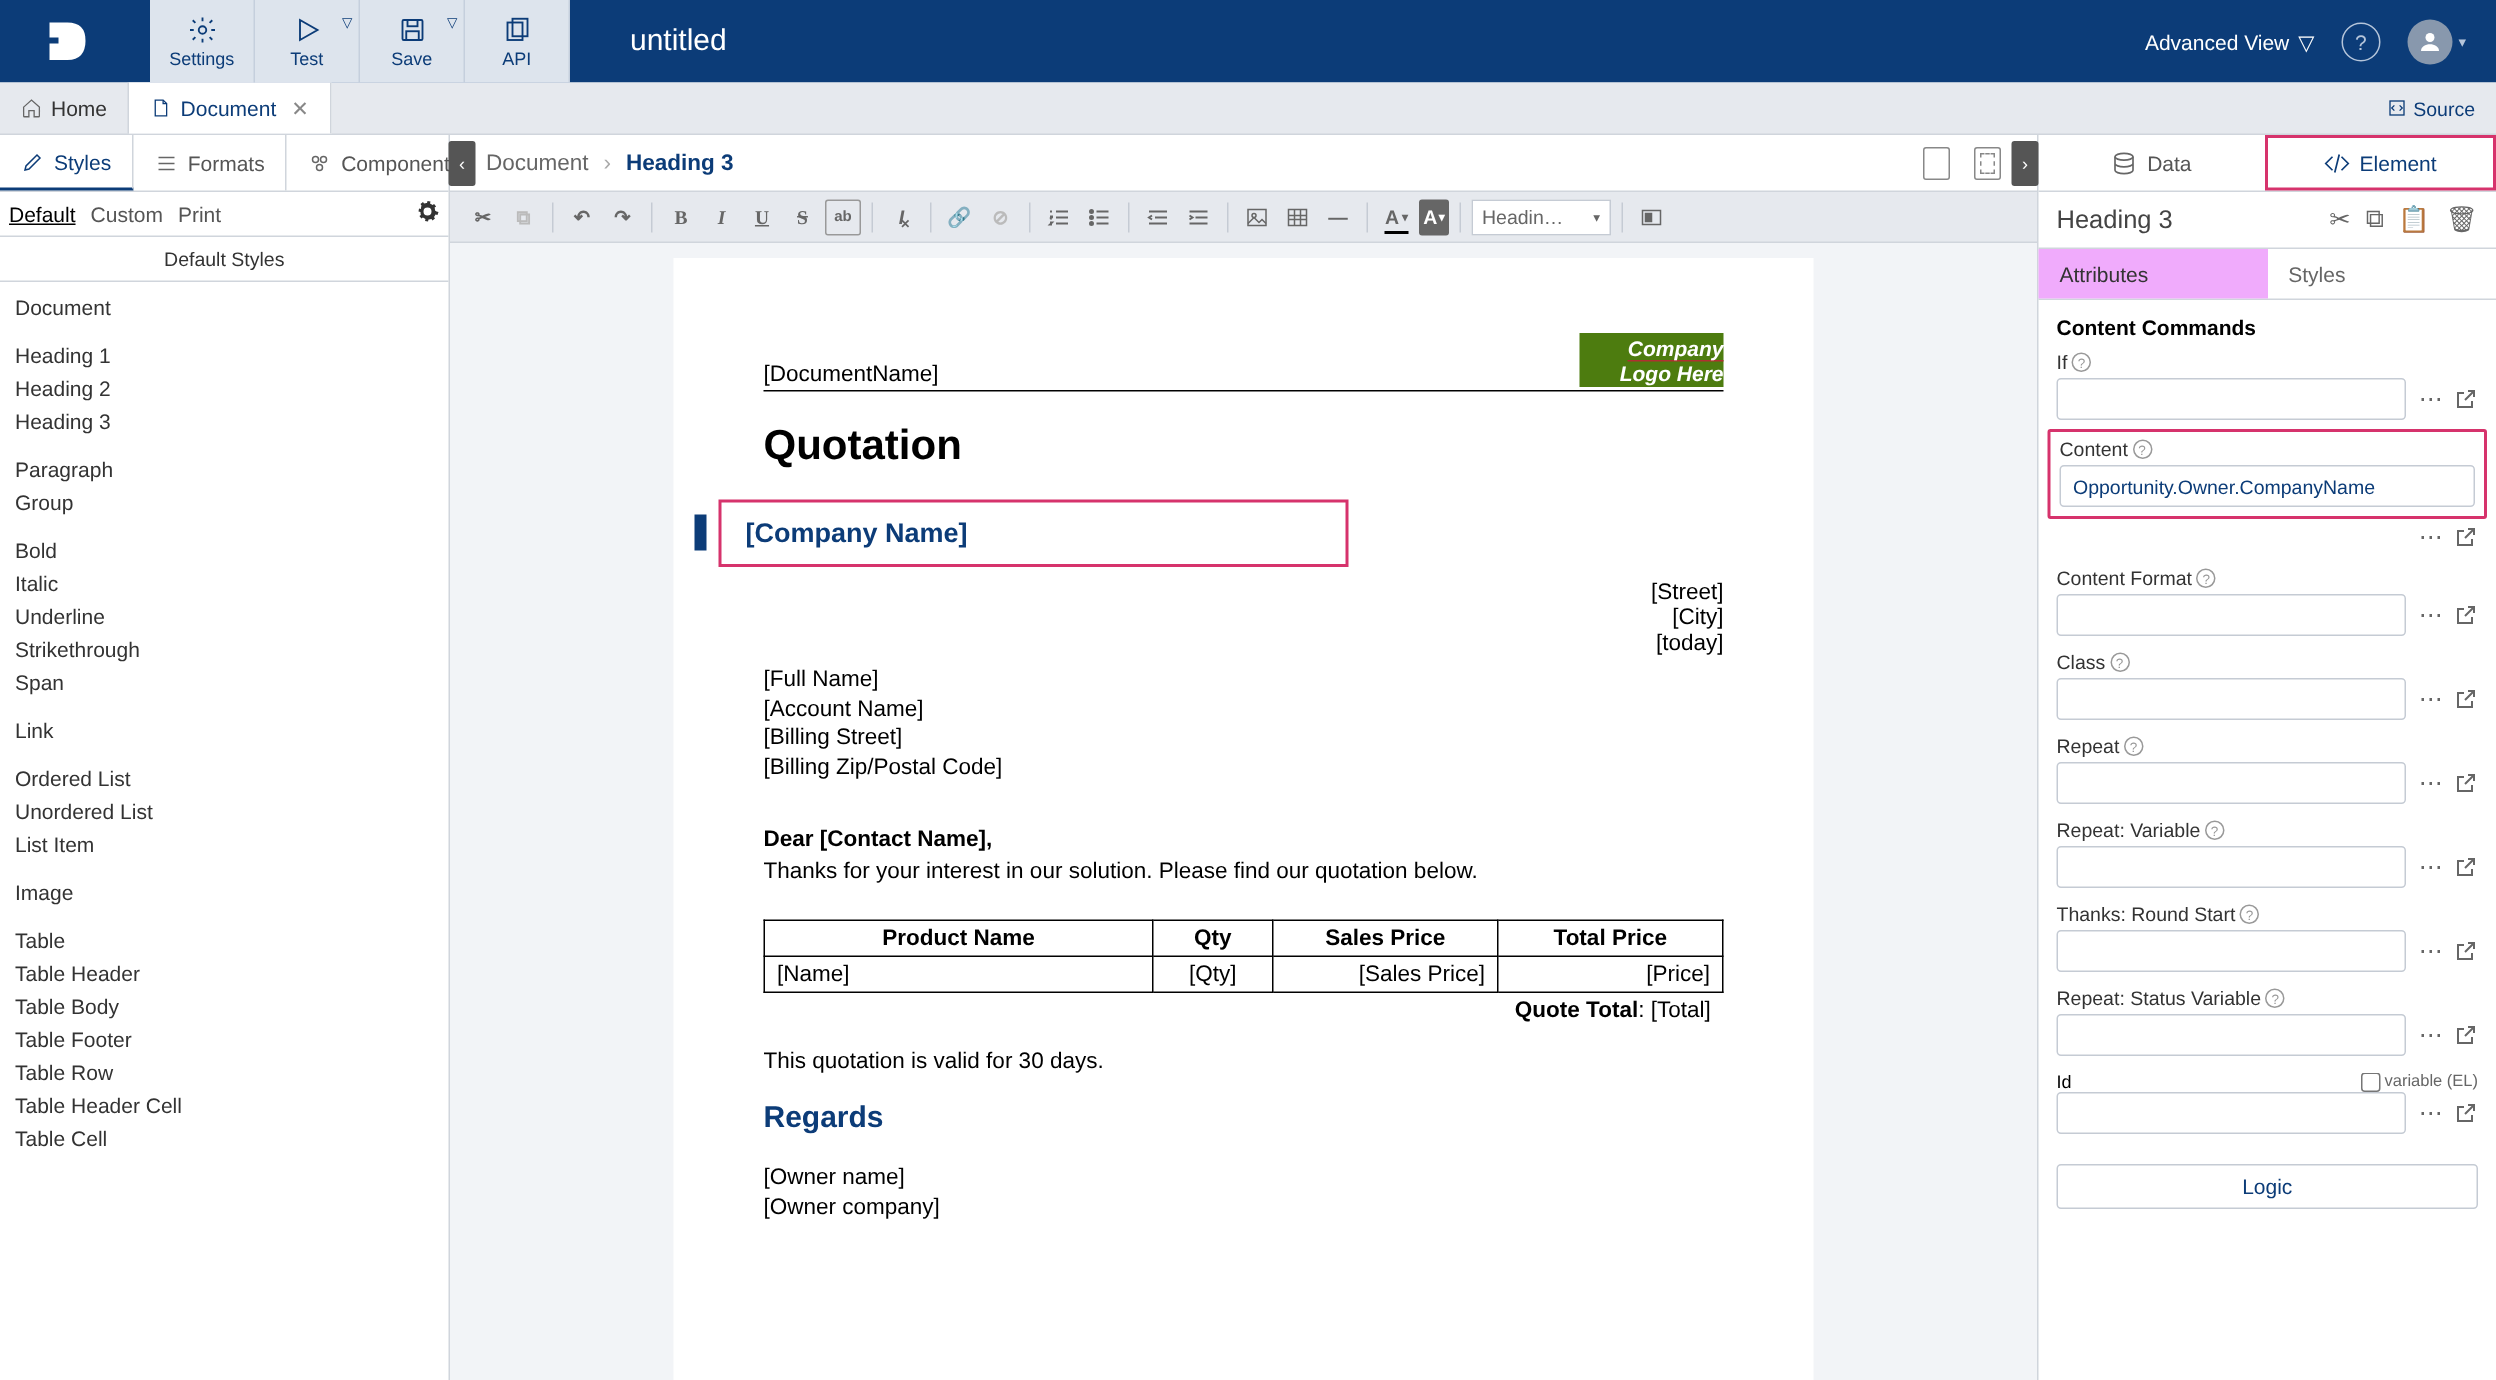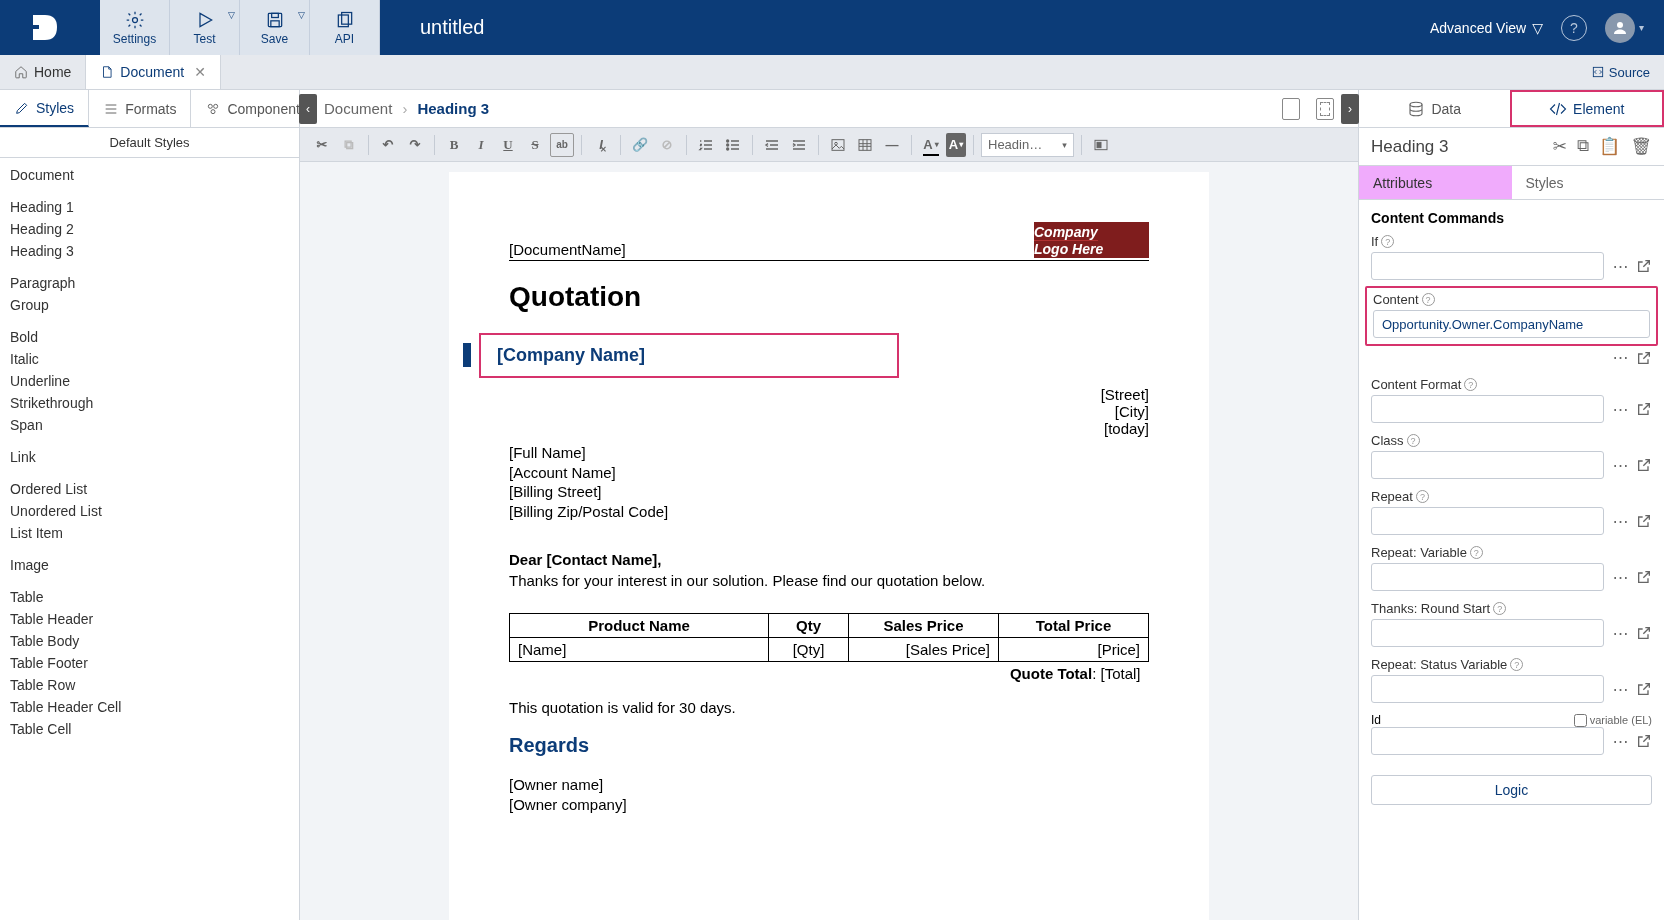--- a/index.html
+++ b/index.html
@@ -63,21 +63,21 @@
 
 .toolbar { height: 34px; background: #e6e9ee; border-bottom: 1px solid #d0d5dc; display: flex; align-items: center; padding: 0 10px; gap: 3px; font-size: 13px; color: #666; }
 .tb-btn { width: 24px; height: 24px; display: flex; align-items: center; justify-content: center; cursor: pointer; border-radius: 2px; font-weight: bold; }
 .tb-sep { width: 1px; height: 20px; background: #c5cbd4; margin: 0 4px; }
 .tb-select { height: 24px; font-size: 13px; border: 1px solid #c5cbd4; background: #fff; padding: 0 6px; cursor: pointer; display: flex; align-items: center; gap: 20px;}
 
 .canvas { flex: 1; overflow: auto; display: flex; justify-content: center; padding-top: 10px; }
 .page { width: 760px; background: #fff; padding: 50px 60px 30px 60px; font-family: Arial, sans-serif; font-size: 15px; color: #000; position: relative; }
 .page-header { display: flex; justify-content: space-between; align-items: flex-end; border-bottom: 1px solid #000; padding-bottom: 2px; margin-bottom: 20px;}
 .page-header-left { font-size: 15px; }
-.page-logo { width: 115px; height: 36px; background: #7f1d1d; color: #fff; display: flex; flex-direction: column; align-items: flex-start; justify-content: center; font-size: 14px; font-weight: bold; font-style: italic; line-height: 1; }
+.page-logo { width: 96px; height: 36px; background: #4d7c0f; color: #fff; display: flex; flex-direction: column; align-items: flex-end; justify-content: center; font-size: 14px; font-weight: bold; font-style: italic; line-height: 1; }
 .page-logo span:first-child { border-bottom: 1px solid #b03030; padding-bottom: 1px; margin-bottom: 1px;}
 .h1q { font-size: 28px; font-weight: bold; margin-bottom: 20px; }
 .h3-selected { border: 2px solid #d6336c; padding: 10px 16px; margin-left: -30px; margin-right: 250px; position: relative; margin-bottom: 14px; }
 .h3-selected-inner { font-size: 18px; font-weight: bold; color: #0c3c78; }
 .h3-selected::before { content: ""; position: absolute; left: -18px; top: 8px; width: 8px; height: 24px; background: #0c3c78; }
 .addr-right { text-align: right; font-size: 15px; margin-bottom: 6px; margin-top: -6px;}
 .addr-left { font-size: 15px; line-height: 1.3; margin-bottom: 30px; }
 .dear { font-weight: bold; margin-bottom: 4px; }
 .thanks { margin-bottom: 24px; }
 .ptable { width: 100%; border-collapse: collapse; font-size: 15px; margin-bottom: 14px; }
@@ -222,20 +222,31 @@
       </div>
       <div class="left-tab">
         <svg viewBox="0 0 24 24" fill="none" stroke="#666" stroke-width="1.5">
             <circle cx="8" cy="8" r="3"></circle>
             <circle cx="16" cy="8" r="3"></circle>
             <circle cx="12" cy="16" r="3"></circle>
           </svg>
         <span>Components</span>
       </div>
     </div>
+    <div class="left-subtabs">
+      <span class="left-subtab active">Default</span>
+      <span class="left-subtab">Custom</span>
+      <span class="left-subtab">Print</span>
+      <span class="spacer"></span>
+      <span class="gear">
+        <svg width="16" height="16" viewBox="0 0 24 24" fill="#333">
+            <path d="M12 8a4 4 0 100 8 4 4 0 000-8zm9 4l2 .5-1 3-2-.5a9 9 0 01-1.5 2.6l1 1.5-2.5 2-1-1.5a9 9 0 01-3 .4l-.5 2-3-.5.5-2a9 9 0 01-2.6-1.5l-1.5 1-2-2.5 1.5-1a9 9 0 01-.4-3l-2-.5.5-3 2 .5A9 9 0 016 5.9l-1-1.5 2.5-2 1 1.5a9 9 0 013-.4l.5-2 3 .5-.5 2a9 9 0 012.6 1.5l1.5-1 2 2.5-1.5 1a9 9 0 01.4 3z"></path>
+          </svg>
+      </span>
+    </div>
     <div class="left-header">Default Styles</div>
     <div class="style-list" id="style-list">
         <div>Document</div>
         <div class="gap"></div>
         <div>Heading 1</div>
         <div>Heading 2</div>
         <div>Heading 3</div>
         <div class="gap"></div>
         <div>Paragraph</div>
         <div>Group</div>

